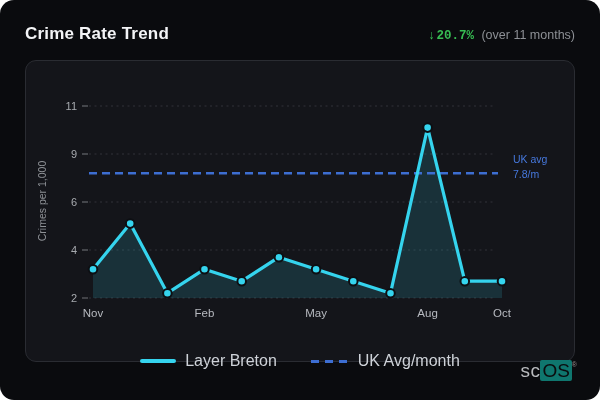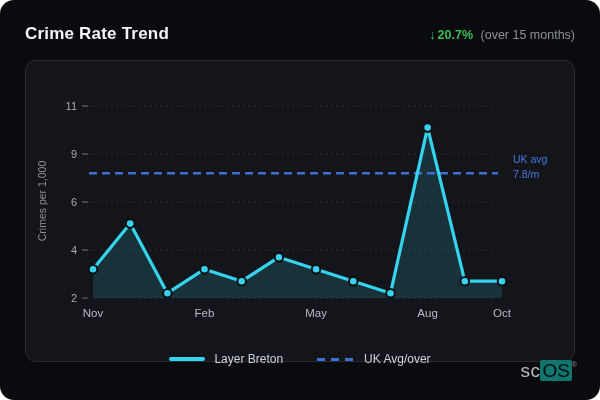--- a/index.html
+++ b/index.html
@@ -10,42 +10,42 @@
   }
   .header{
     position:absolute;top:24px;left:25px;right:25px;
     display:flex;justify-content:space-between;align-items:baseline;
   }
   .title{
     margin:0;font-size:17px;font-weight:700;color:#f3f4f6;letter-spacing:.2px;
   }
   .stat{font-size:12.5px;white-space:nowrap;}
   .stat .arrow{color:var(--green,#38bd53);font-weight:400;margin-right:2px;}
-  .stat .pct{color:var(--green,#38bd53);font-weight:700;}
+  .stat .pct{color:var(--green,#38bd53);font-weight:700;font-family:Liberation Mono, monospace;}
   .stat .caption{color:#8d9095;margin-left:4px;}
   .card{
     position:absolute;top:60px;left:25px;width:550px;height:302px;
     background:var(--card-bg,#14151a);border:1px solid #2a2c32;border-radius:11px;
     box-sizing:border-box;
   }
   svg{display:block;}
   .grid{stroke:#313338;stroke-width:1;stroke-dasharray:2 3.5;}
   .tickmark{stroke:#55575c;stroke-width:1.4;}
   .ytick{fill:#a7aaaf;font-size:11px;}
   .xtick{fill:#b7bac0;font-size:11.5px;}
   .ylabel{fill:#8e9196;font-size:10.5px;}
   .refline{stroke:var(--blue,#3d6ed2);stroke-width:2.6;stroke-dasharray:8 5;}
   .reflabel{fill:#4678dd;font-size:10.5px;}
   .series-area{fill:var(--cyan,#35d4ee);opacity:0.15;}
   .series-line{fill:none;stroke:var(--cyan,#35d4ee);stroke-width:3.2;stroke-linejoin:round;stroke-linecap:round;}
   .marker{fill:var(--cyan,#35d4ee);stroke:#0d0f13;stroke-width:2;}
   .legend{
     position:absolute;top:352px;left:0;right:0;
     display:flex;justify-content:center;align-items:center;gap:34px;
-    font-size:12px;color:#ced2d8;
+    font-size:16px;color:#ced2d8;
   }
   .legend-item{display:flex;align-items:center;gap:9px;cursor:pointer;}
   .swatch-line{width:36px;height:4px;border-radius:2px;background:var(--cyan,#35d4ee);}
   .swatch-dash{
     width:38px;height:3px;
     background:repeating-linear-gradient(90deg,var(--blue,#3d6ed2) 0 8px,transparent 8px 14px);
   }
   .logo{position:absolute;top:360px;right:23px;font-size:19px;line-height:22px;white-space:nowrap;}
   .logo-sc{color:#b9bbbe;letter-spacing:.5px;text-align:center;}
   .logo-os{background:#0f766e;color:#0b0c0e;padding:0 2px;border-radius:2px;font-weight:500;}
@@ -53,21 +53,21 @@
 </style>
 </head>
 <body>
 
 <div class="page" style="--page-bg: #0a0b0e; --card-bg: #14151a; --cyan: #35d4ee; --blue: #3d6ed2; --green: #38bd53;">
 
   <div class="header">
     <h1 class="title">Crime Rate Trend</h1>
     <div class="stat">
       <span class="arrow">↓</span><span class="pct">20.7%</span>
-      <span class="caption">(over 15 months)</span>
+      <span class="caption">(over 11 months)</span>
     </div>
   </div>
 
   <div class="card">
     <svg id="chart" width="548" height="300" viewBox="0 0 548 300">
       <g id="g-grid">
           <line x1="63" x2="470" y1="237" y2="237" class="grid"></line>
           <line x1="63" x2="470" y1="189" y2="189" class="grid"></line>
           <line x1="63" x2="470" y1="141" y2="141" class="grid"></line>
           <line x1="63" x2="470" y1="93" y2="93" class="grid"></line>
@@ -117,21 +117,21 @@
     </svg>
   </div>
 
   <div class="legend">
     <div class="legend-item">
       <span class="swatch-line"></span>
       <span>Layer Breton</span>
     </div>
     <div class="legend-item">
       <span class="swatch-dash"></span>
-      <span>UK Avg/over</span>
+      <span>UK Avg/month</span>
     </div>
   </div>
 
   <div class="logo">
     <span class="logo-sc">sc</span><span class="logo-os">OS</span><sup class="logo-reg">®</sup>
   </div>
 
 </div>
 
 </body></html>

